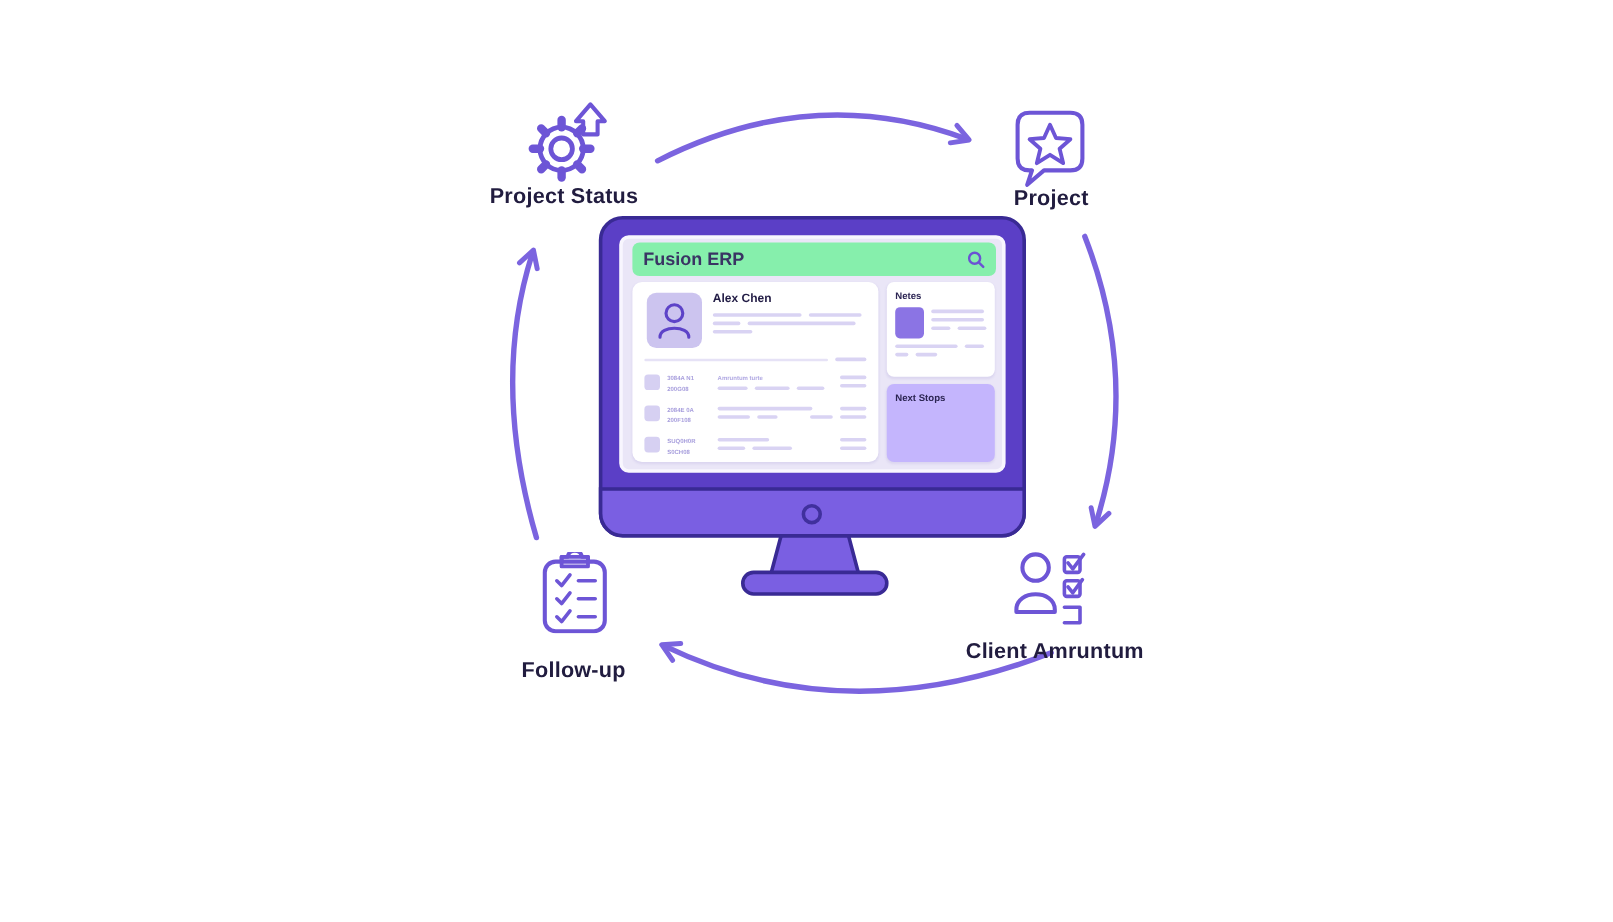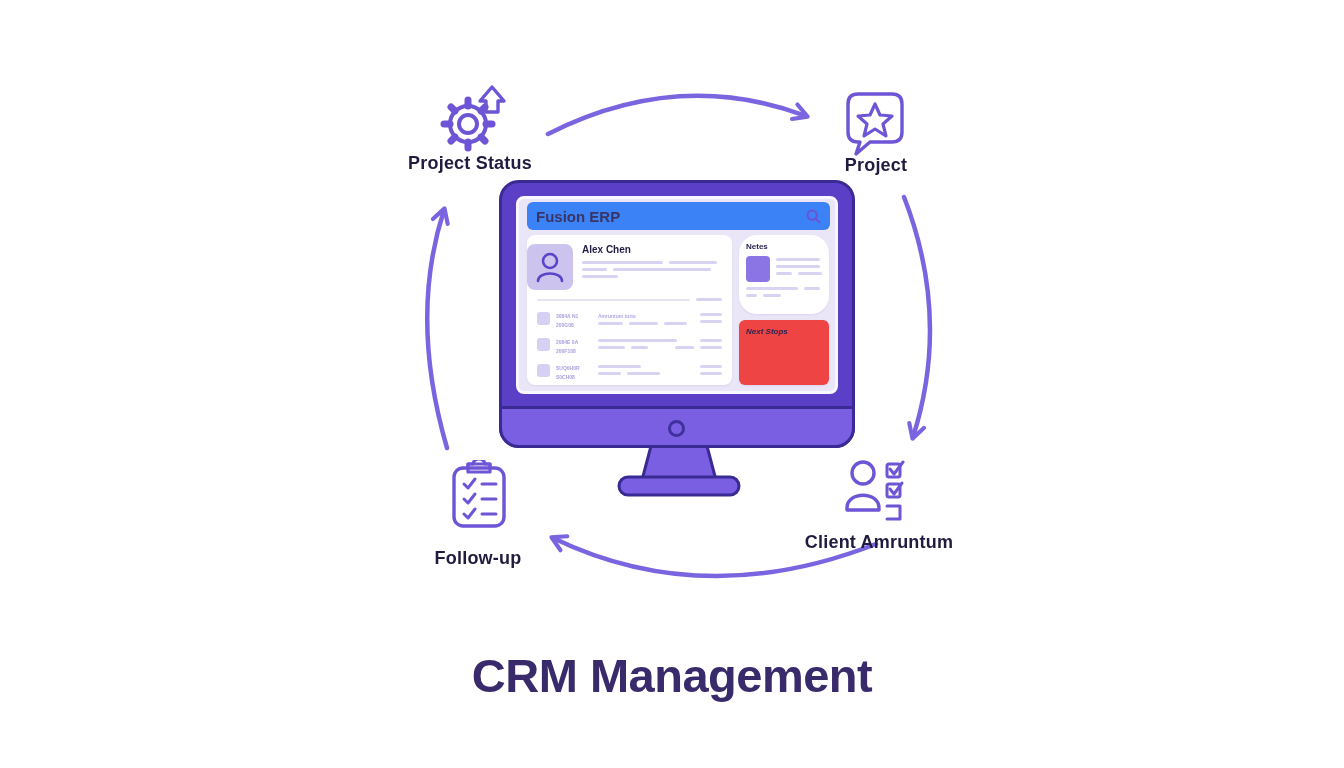--- a/index.html
+++ b/index.html
@@ -21,33 +21,33 @@
   .screen  { position:absolute; left:14px; top:13px; width:322px; height:198px;
              background:#eae6f7; border:3px solid #f8f6fe; border-radius:8px; }
   .chin    { position:absolute; left:-3px; right:-3px; bottom:-3px; height:42px;
              background:#7a5fe2; border:3px solid #392a94; border-radius:0 0 20px 20px; }
   .camera  { position:absolute; left:50%; top:11px; width:17px; height:17px; margin-left:-9px;
              border:3px solid #40309d; border-radius:50%; }
   .stand   { position:absolute; left:606px; top:444px; z-index:1; }
 
   
   .search-bar { position:absolute; left:8px; top:3px; width:303px; height:28px;
-                background:#3b82f6; border-radius:6px; display:flex; align-items:center;
+                background:#86efac; border-radius:6px; display:flex; align-items:center;
                 padding:0 9px; }
   .search-text { flex:1; font-size:15px; font-weight:bold; color:#3a3464; }
   .main-card { position:absolute; left:8px; top:36px; width:205px; height:150px;
                background:#ffffff; border-radius:8px; box-shadow:0 1px 2px rgba(90,70,180,.10); }
   .side-col  { position:absolute; left:220px; top:36px; width:90px; }
-  .notes-card { height:79px; background:#ffffff; border-radius:18px; margin-bottom:6px;
+  .notes-card { height:79px; background:#ffffff; border-radius:6px; margin-bottom:6px;
                 padding:7px 7px; box-shadow:0 1px 2px rgba(90,70,180,.10); }
-  .next-card  { height:65px; background:#ef4444; border-radius:6px; padding:7px 7px;
-                box-shadow:0 1px 2px rgba(90,70,180,.10);font-style:italic; }
+  .next-card  { height:65px; background:#c4b5fd; border-radius:6px; padding:7px 7px;
+                box-shadow:0 1px 2px rgba(90,70,180,.10); }
   .mini-title { font-size:8px; font-weight:bold; color:#2c2553; }
 
-  .contact-top { display:flex; gap:9px; padding:9px 10px 6px 0; }
+  .contact-top { display:flex; gap:9px; padding:9px 10px 6px 12px; }
   .avatar { width:46px; height:46px; background:#ccc4ef; border-radius:8px;
             display:flex; align-items:center; justify-content:center; flex:none; }
   .contact-name { font-size:10px; font-weight:bold; color:#221c45; margin-bottom:6px; }
   .bar { height:3px; background:#d9d3f3; border-radius:2px; }
   .bar-row { display:flex; gap:6px; margin-bottom:4px; }
   .divider-row { display:flex; align-items:center; gap:6px; padding:2px 10px 4px 10px; }
   .divider { flex:1; height:2px; background:#e6e2f6; border-radius:1px; }
 
   .rows { padding:7px 10px 0 10px; }
   .crm-row { display:flex; gap:6px; margin-bottom:9px; align-items:flex-start; }
@@ -275,15 +275,14 @@
         </div>
       </div>
 
     </div>
 
     <div class="chin">
       <div class="camera"></div>
     </div>
   </div>
 
-  <div class="page-title">CRM Management</div>
 
 </div>
 
 </body></html>

